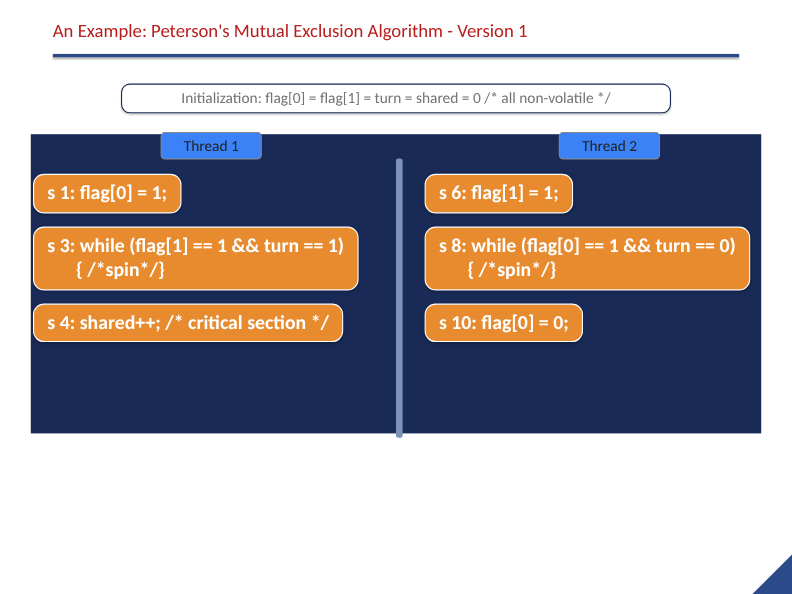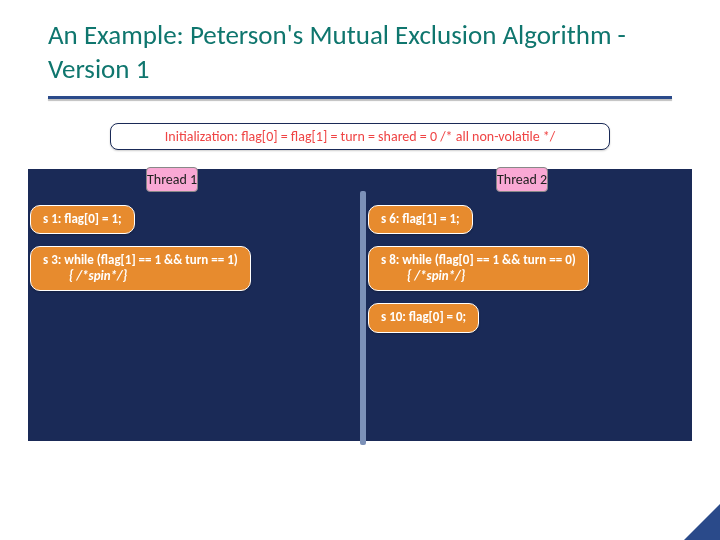--- a/index.html
+++ b/index.html
@@ -8,23 +8,23 @@
     height: 540px;
     background: #ffffff;
     font-family: "Segoe UI", "Calibri", Arial, sans-serif;
     position: relative;
     overflow: hidden;
   }
   .title-wrap {
     padding: 18px 48px 4px 48px;
   }
   .title {
-    font-size: 27px;
+    font-size: 17px;
     font-weight: 400;
-    color: #0f766e;
+    color: #b91c1c;
     line-height: 1.25;
   }
   .title-underline {
     margin: 6px 48px 0 48px;
     height: 3px;
     background: #2a4a8a;
     box-shadow: 0 2px 1px rgba(0,0,0,0.25);
   }
   .diagram-area {
     position: relative;
@@ -42,68 +42,68 @@
     position: absolute;
     top: 0;
     left: 82px;
     right: 82px;
     background: #fff;
     border: 1px solid #1a2a57;
     border-radius: 8px;
     text-align: center;
     font-size: 14px;
     padding: 4px 10px;
-    color: #ef4444;
+    color: #737373;
     box-shadow: 0 1px 2px rgba(0,0,0,0.2);
   }
   .thread-label {
     position: absolute;
     top: 44px;
-    background: #f9a8d4;
+    background: #3b82f6;
     border: 1px solid #888;
     border-radius: 4px;
     font-size: 14px;
-    padding: 3px 0;
+    padding: 3px 20px;
     color: #222;
   }
   .thread-label.t1 { left: 118px; }
-  .thread-label.t2 { left: 468px; }
+  .thread-label.t2 { left: 480px; }
   .divider {
     position: absolute;
     top: 68px;
     left: 332px;
     width: 6px;
     height: 254px;
     background: #7c91b8;
     border-radius: 2px;
   }
   .step-col {
     position: absolute;
     top: 82px;
     width: 320px;
     display: flex;
     flex-direction: column;
     gap: 12px;
   }
   .step-col.left { left: 2px; }
-  .step-col.right { left: 340px; }
+  .step-col.right { left: 358px; }
   .step {
     background: #e78b2e;
     border: 1px solid #fff;
     border-radius: 10px;
     padding: 5px 12px 6px 12px;
     color: #fff;
-    font-size: 13px;
+    font-size: 18px;
     font-weight: 600;
     line-height: 1.25;
     align-self: flex-start;
     white-space: pre-line;
     box-shadow: 0 1px 2px rgba(0,0,0,0.25);
   }
-  .step .ind { display:block; padding-left: 26px; font-style: italic; }
+  .step .ind { display:block; padding-left: 26px; }
   .corner-accent {
     position: absolute;
     right: 0;
     bottom: 0;
     width: 0; height: 0;
     border-right: 36px solid #2a4a8a;
     border-top: 36px solid transparent;
   }
 </style>
 </head>
@@ -120,20 +120,21 @@
   <div class="init-box">Initialization: flag[0] = flag[1] = turn = shared = 0 /* all non-volatile */</div>
 
   <div class="thread-label t1">Thread 1</div>
   <div class="thread-label t2">Thread 2</div>
 
   <div class="divider"></div>
 
   <div class="step-col left">
     <div class="step">s 1: flag[0] = 1;</div>
     <div class="step"><span>s 3: while (flag[1] == 1 &amp;&amp; turn == 1)</span><span class="ind">{ /*spin*/}</span></div>
+    <div class="step">s 4: shared++; /* critical section */</div>
   </div>
 
   <div class="step-col right">
     <div class="step">s 6: flag[1] = 1;</div>
     <div class="step"><span>s 8: while (flag[0] == 1 &amp;&amp; turn == 0)</span><span class="ind">{ /*spin*/}</span></div>
     <div class="step">s 10: flag[0] = 0;</div>
   </div>
 </div>
 
 <div class="corner-accent"></div>

